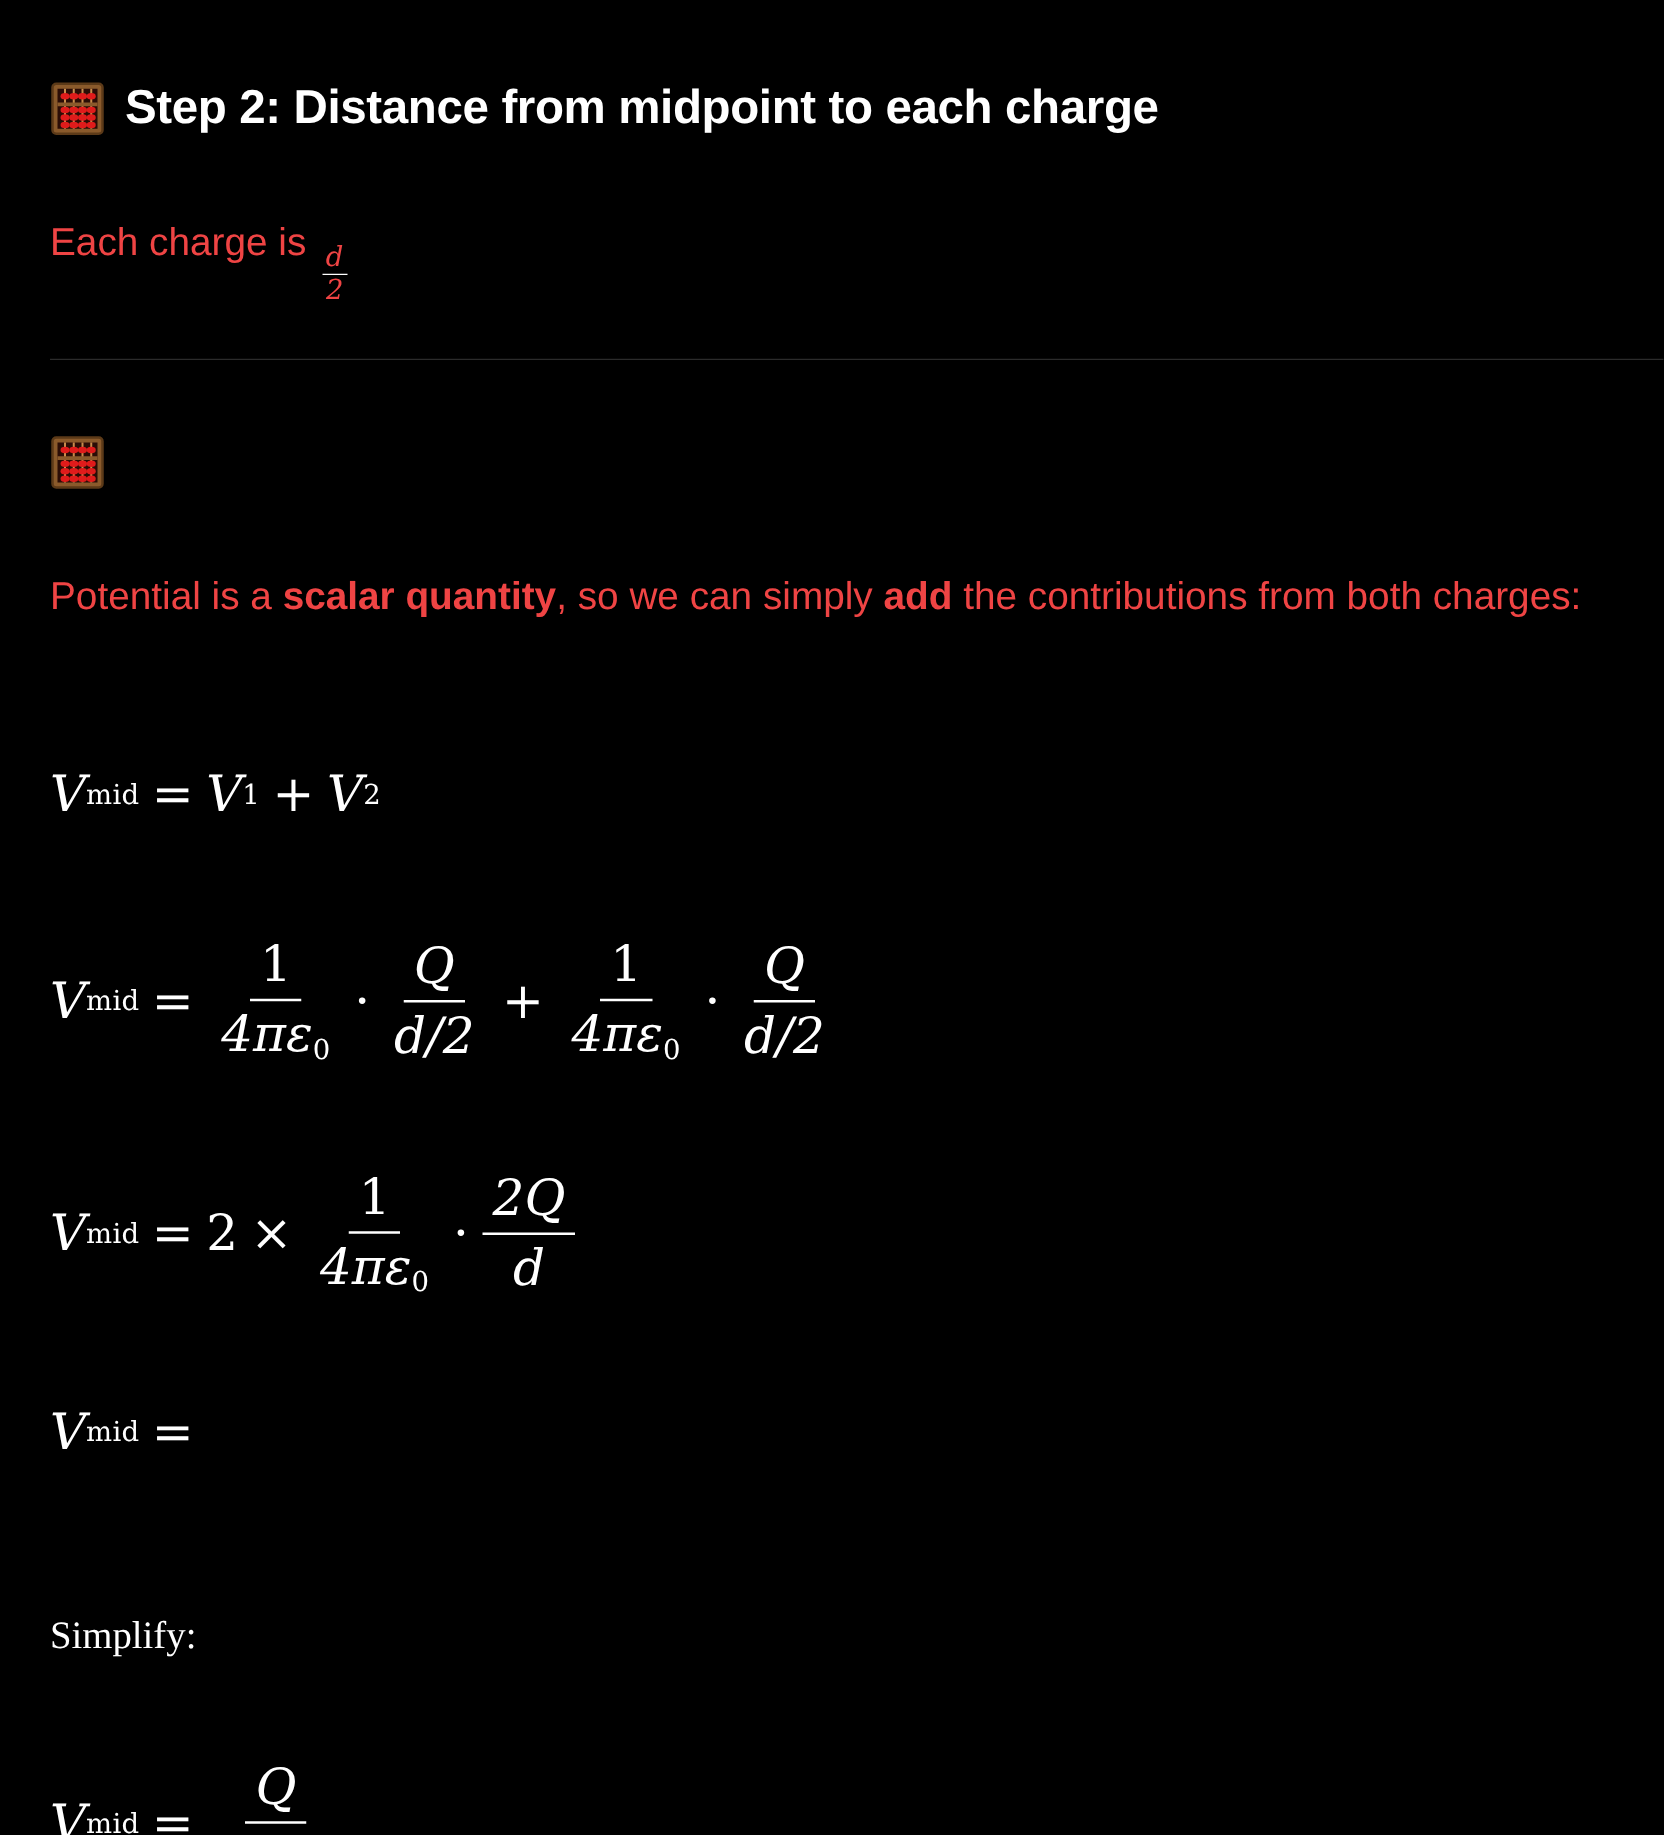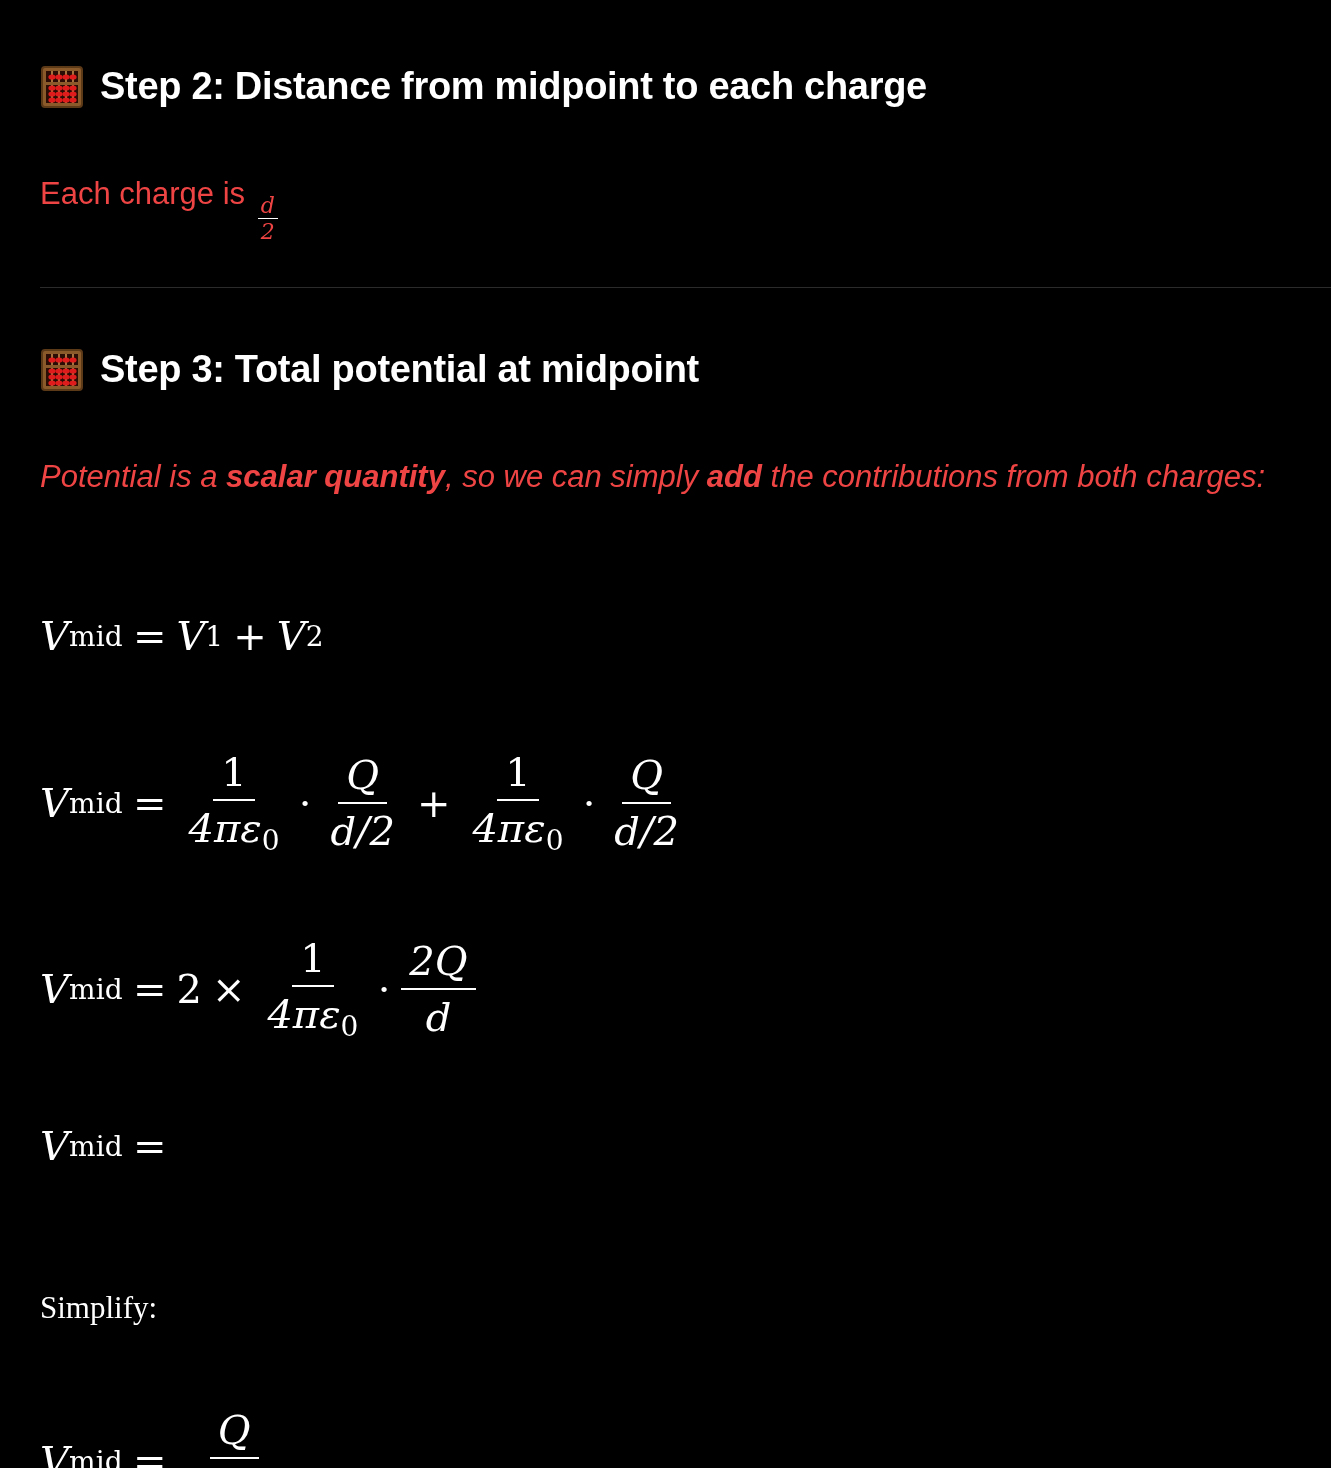--- a/index.html
+++ b/index.html
@@ -96,21 +96,21 @@
     font-size: 40px;
   }
   .mo {            
     font-style: normal;
     font-size: 40px;
     padding: 0 10px;
   }
   .mo-tight { padding: 0 7px; }
 
   .sub {
-    font-size: 28px;
+    font-size: 22px;
     font-style: normal;
     vertical-align: -0.28em;
     letter-spacing: 0.2px;
     text-align: center;
   }
 
   
   .frac {
     display: inline-flex;
     flex-direction: column;
@@ -249,24 +249,23 @@
           <ellipse cx="26" cy="29" rx="3.6" ry="2.6"></ellipse>
           <ellipse cx="33" cy="29" rx="3.6" ry="2.6"></ellipse>
           <ellipse cx="12" cy="35" rx="3.6" ry="2.6"></ellipse>
           <ellipse cx="19" cy="35" rx="3.6" ry="2.6"></ellipse>
           <ellipse cx="26" cy="35" rx="3.6" ry="2.6"></ellipse>
           <ellipse cx="33" cy="35" rx="3.6" ry="2.6"></ellipse>
         </g>
         <rect x="2" y="2" width="40" height="40" rx="3" fill="none" stroke="#5c3a18" stroke-width="2"></rect>
       </svg>
     </span>
-    <span class="heading-text">Step 3: Total potential at midpoint</span>
-  </div>
-
-  <div class="para" style="top: 415px; font-style: italic;">
+  </div>
+
+  <div class="para" style="top: 415px;">
     <span>Potential is a </span><b>scalar quantity</b><span>, so we can simply </span><b>add</b><span> the contributions from both charges:</span>
   </div>
 
   <div class="math" style="top: 576px;">
     <span class="mi">V</span>
       <span class="sub">mid</span>
     <span class="mo">=</span>
     <span class="mi">V</span>
       <span class="sub">1</span>
     <span class="mo">+</span>

